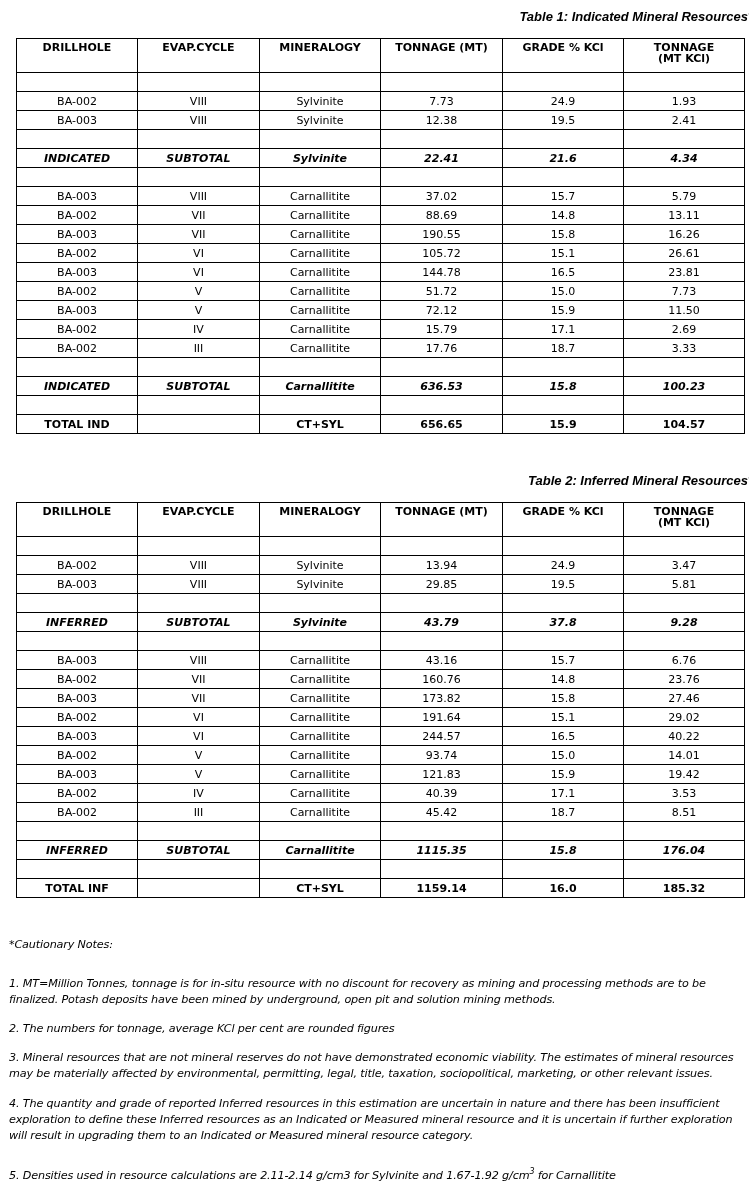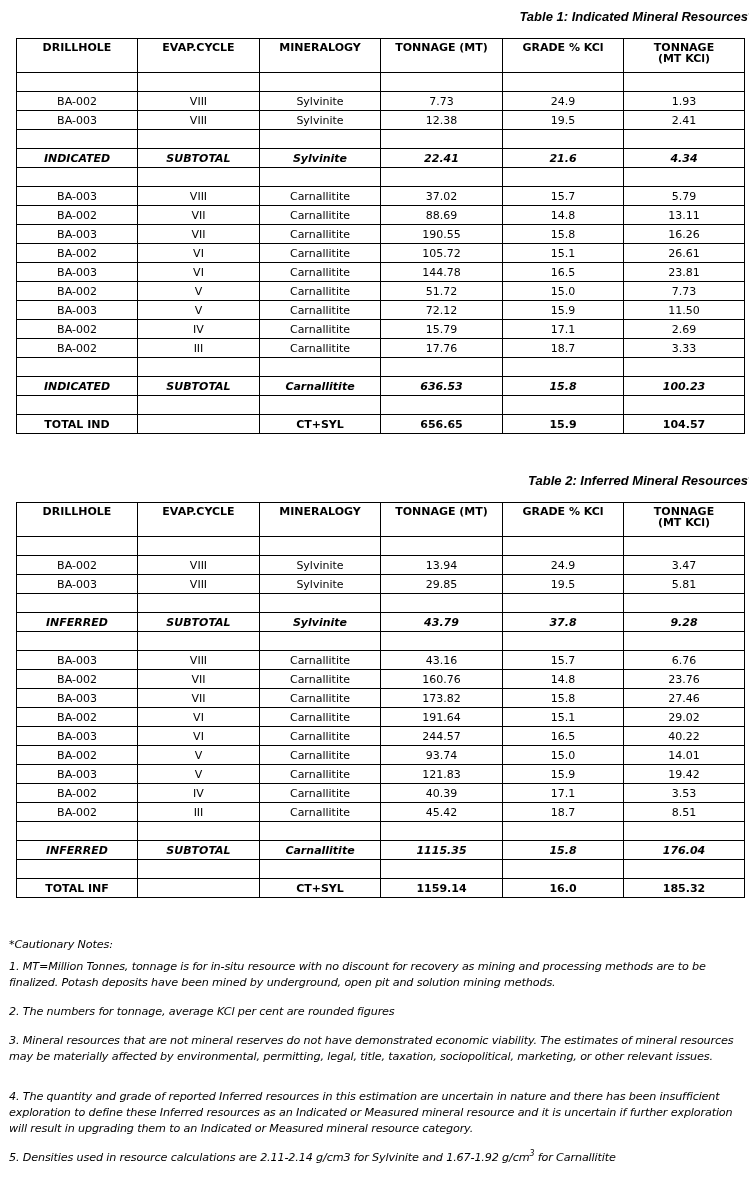--- a/index.html
+++ b/index.html
@@ -389,19 +389,19 @@
         <td></td>
         <td>CT+SYL</td>
         <td>1159.14</td>
         <td>16.0</td>
         <td>185.32</td>
       </tr>
     </tbody>
 </table>
 
 <div class="notes" style="top:937px;">
-  <p style="margin-bottom:6px;">*Cautionary Notes:</p>
+  <p style="margin-bottom:23px;">*Cautionary Notes:</p>
   <p style="margin-bottom:13px;">1. MT=Million Tonnes, tonnage is for in-situ resource with no discount for recovery as mining and processing methods are to be finalized. Potash deposits have been mined by underground, open pit and solution mining methods.</p>
   <p style="margin-bottom:13px;">2. The numbers for tonnage, average KCl per cent are rounded figures</p>
-  <p style="margin-bottom:24px;">3. Mineral resources that are not mineral reserves do not have demonstrated economic viability. The estimates of mineral resources may be materially affected by environmental, permitting, legal, title, taxation, sociopolitical, marketing, or other relevant issues.</p>
-  <p style="margin-bottom:13px;">4. The quantity and grade of reported Inferred resources in this estimation are uncertain in nature and there has been insufficient exploration to define these Inferred resources as an Indicated or Measured mineral resource and it is uncertain if further exploration will result in upgrading them to an Indicated or Measured mineral resource category.</p>
+  <p style="margin-bottom:14px;">3. Mineral resources that are not mineral reserves do not have demonstrated economic viability. The estimates of mineral resources may be materially affected by environmental, permitting, legal, title, taxation, sociopolitical, marketing, or other relevant issues.</p>
+  <p style="margin-bottom:24px;">4. The quantity and grade of reported Inferred resources in this estimation are uncertain in nature and there has been insufficient exploration to define these Inferred resources as an Indicated or Measured mineral resource and it is uncertain if further exploration will result in upgrading them to an Indicated or Measured mineral resource category.</p>
   <p><span>5. Densities used in resource calculations are 2.11-2.14 g/cm3 for Sylvinite and 1.67-1.92 g/cm</span><sup>3</sup><span> for Carnallitite</span></p>
 </div>
 
 </body></html>

